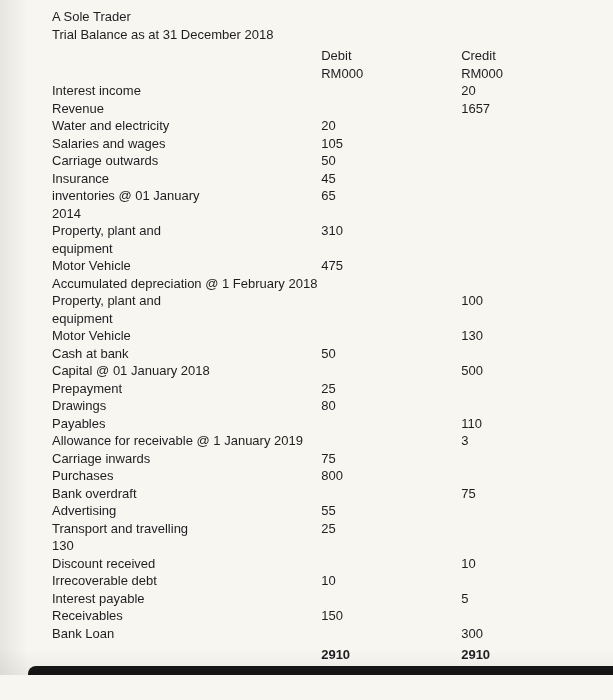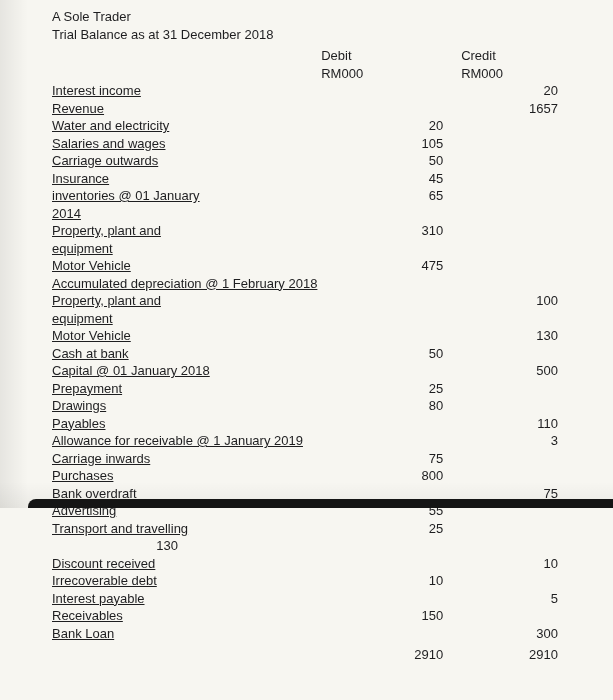--- a/index.html
+++ b/index.html
@@ -9,36 +9,36 @@
   }
   *{box-sizing:border-box;}
   html,body{margin:0;padding:0;}
   body{
     width:613px;height:700px;overflow:hidden;
     background:var(--paper);
     font-family:"Liberation Sans","DejaVu Sans",sans-serif;
     font-size:13px;line-height:17.5px;color:var(--ink);
   }
   .paper{
-    position:relative;width:613px;height:508px;
+    position:relative;width:613px;height:675px;
     padding:8px 55px 0 52px;
     background:
       linear-gradient(90deg, rgba(0,0,0,0.07), rgba(0,0,0,0) 28px),
       linear-gradient(0deg, rgba(0,0,0,0.05), rgba(0,0,0,0) 26px),
       var(--paper);
   }
   .doc-title, .doc-subtitle{white-space:nowrap;}
   .col-headers{display:flex;margin-top:4px;}
   .row{display:flex;align-items:flex-start;}
-  .c-label{width:278px;text-decoration:underline;}
+  .c-label{width:278px;}
   .c-debit{width:128px;}
   .c-credit{width:100px;margin-left:16px;}
-  .val{text-align:right;}
+  .val{}
   .c-debit.val{padding-right:2px;}
-  .totals{font-weight:normal;margin-top:4px;}
+  .totals{font-weight:bold;margin-top:4px;}
   .scan-edge{
     position:absolute;left:28px;right:0;bottom:0;height:9px;
     background:var(--scan-edge);
     border-top-left-radius:8px;
   }
 </style>
 </head>
 <body>
 
 <div class="paper">

